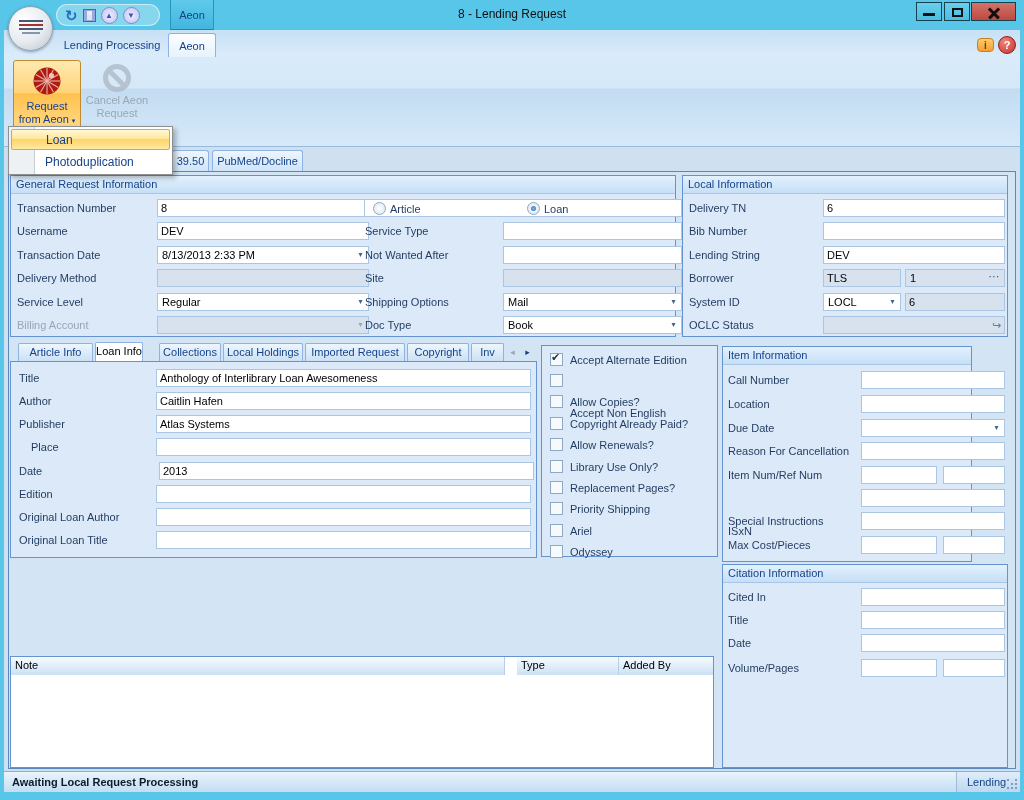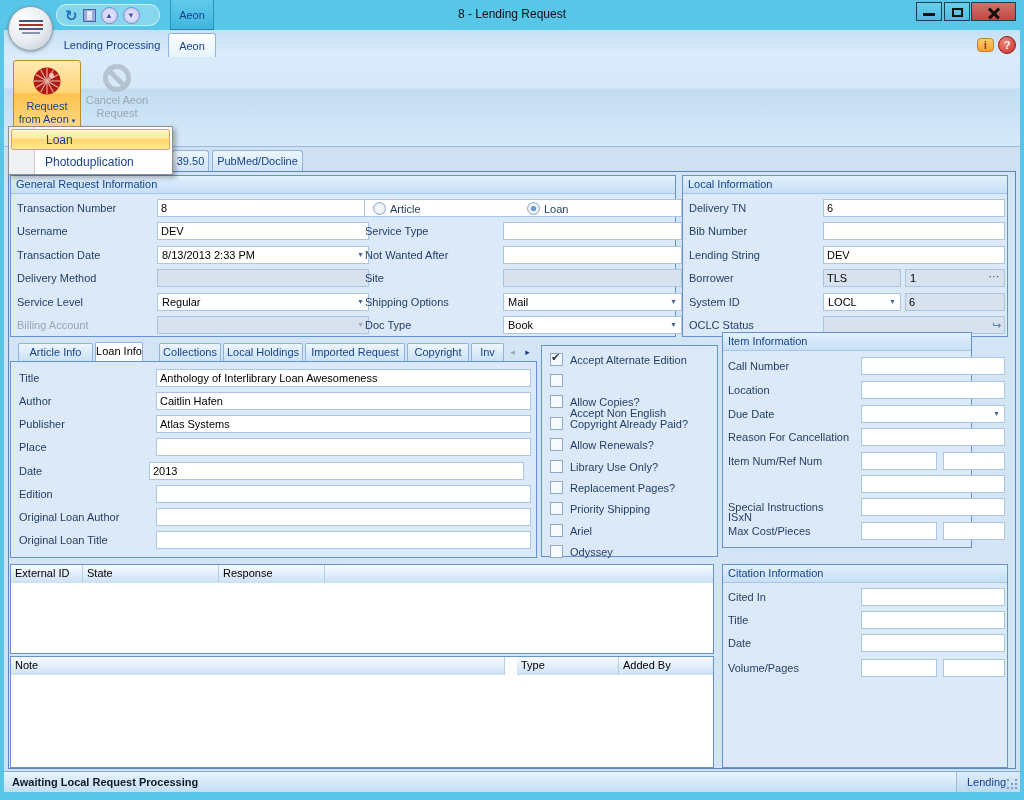--- a/index.html
+++ b/index.html
@@ -277,25 +277,25 @@
     <div class="tabpanel">
       <span class="lbl" style="left:8px;top:10px;">Title</span>
       <input class="inp" style="left: 145px; top: 7px; width: 375px;" value="Anthology of Interlibrary Loan Awesomeness">
 
       <span class="lbl" style="left:8px;top:33px;">Author</span>
       <input class="inp" style="left: 145px; top: 30px; width: 375px;" value="Caitlin Hafen">
 
       <span class="lbl" style="left:8px;top:56px;">Publisher</span>
       <input class="inp" style="left: 145px; top: 53px; width: 375px;" value="Atlas Systems">
 
-      <span class="lbl" style="left:8px;top:79px;">Place</span>
+      <span class="lbl" style="left:20px;top:79px;">Place</span>
       <input class="inp" style="left: 145px; top: 76px; width: 375px;" value="">
 
       <span class="lbl" style="left:8px;top:103px;">Date</span>
-      <input class="inp" style="left: 138px; top: 100px; width: 375px;" value="2013">
+      <input class="inp" style="left: 148px; top: 100px; width: 375px;" value="2013">
 
       <span class="lbl" style="left:8px;top:126px;">Edition</span>
       <input class="inp" style="left: 145px; top: 123px; width: 375px;" value="">
 
       <span class="lbl" style="left:8px;top:149px;">Original Loan Author</span>
       <input class="inp" style="left: 145px; top: 146px; width: 375px;" value="">
 
       <span class="lbl" style="left:8px;top:172px;">Original Loan Title</span>
       <input class="inp" style="left: 145px; top: 169px; width: 375px;" value="">
     </div>
@@ -317,21 +317,21 @@
     <span class="cb" style="top:135px;"></span>
       <span class="cb-l" style="top:136px;">Replacement Pages?</span>
     <span class="cb" style="top:156px;"></span>
       <span class="cb-l" style="top:157px;">Priority Shipping</span>
     <span class="cb" style="top:178px;"></span>
       <span class="cb-l" style="top:179px;">Ariel</span>
     <span class="cb" style="top:199px;"></span>
       <span class="cb-l" style="top:200px;">Odyssey</span>
   </div>
 
-  <div class="grp" style="left:722px;top:332px;width:250px;height:216px;">
+  <div class="grp" style="left:722px;top:346px;width:250px;height:216px;">
     <div class="gh">Item Information</div>
 
     <span class="lbl" style="left:5px;top:27px;">Call Number</span>
     <input class="inp" style="left: 138px; top: 24px; width: 144px;" value="">
 
     <span class="lbl" style="left:5px;top:51px;">Location</span>
     <input class="inp" style="left: 138px; top: 48px; width: 144px;" value="">
 
     <span class="lbl" style="left:5px;top:75px;">Due Date</span>
     <div class="fld" style="left:138px;top:72px;width:144px;"><span></span><span class="ca">▾</span></div>
@@ -347,28 +347,20 @@
     <input class="inp" style="left: 138px; top: 142px; width: 144px;" value="">
 
     <span class="lbl" style="left:5px;top:168px;">Special Instructions</span>
     <input class="inp" style="left: 138px; top: 165px; width: 144px;" value="">
 
     <span class="lbl" style="left:5px;top:192px;">Max Cost/Pieces</span>
     <input class="inp" style="left: 138px; top: 189px; width: 76px;" value="">
     <input class="inp" style="left: 220px; top: 189px; width: 62px;" value="">
   </div>
 
-  <div class="tbl" style="left:10px;top:564px;width:704px;height:90px;">
-    <div class="thead">
-      <div class="th" style="width:72px;">External ID</div>
-      <div class="th" style="width:136px;">State</div>
-      <div class="th" style="width:106px;">Response</div>
-      <div class="th fill"></div>
-    </div>
-  </div>
 
   <div class="tbl" style="left:10px;top:656px;width:704px;height:112px;">
     <div class="thead">
       <div class="th" style="width:494px;">Note</div>
       <div class="th" style="width:102px;margin-left:12px;">Type</div>
       <div class="th fill">Added By</div>
     </div>
   </div>
 
   <div class="grp" style="left:722px;top:564px;width:286px;height:204px;">

